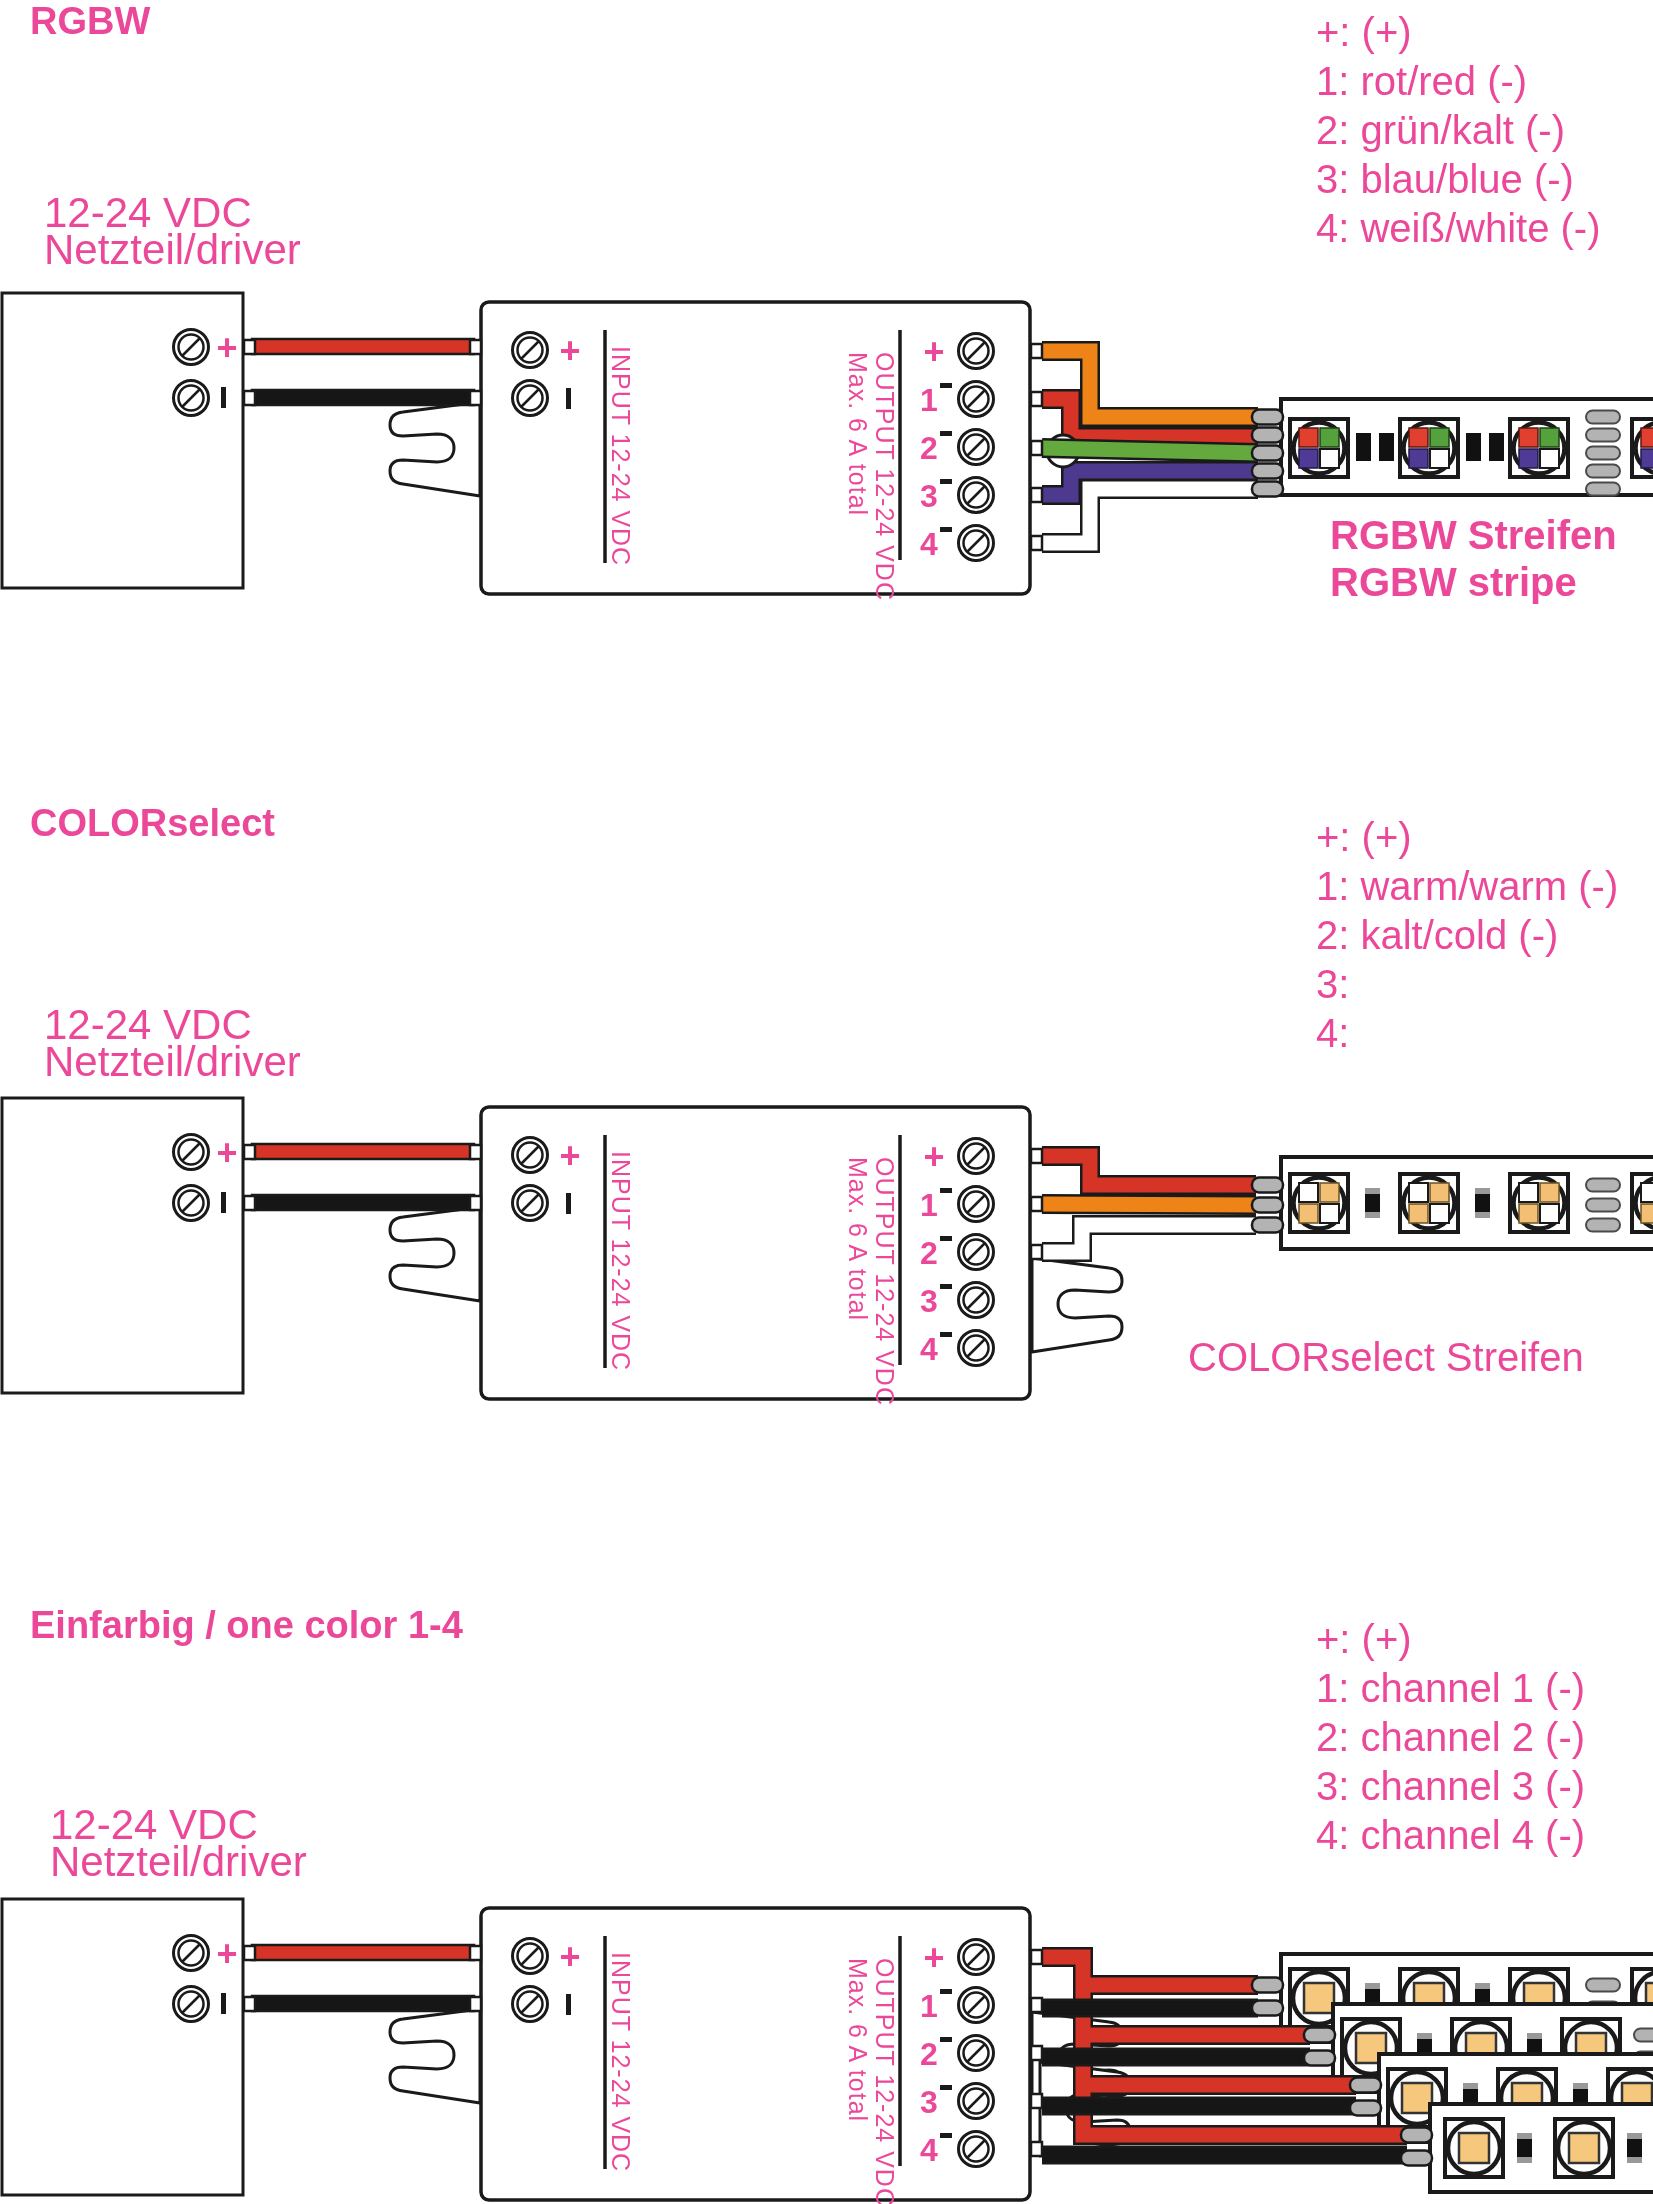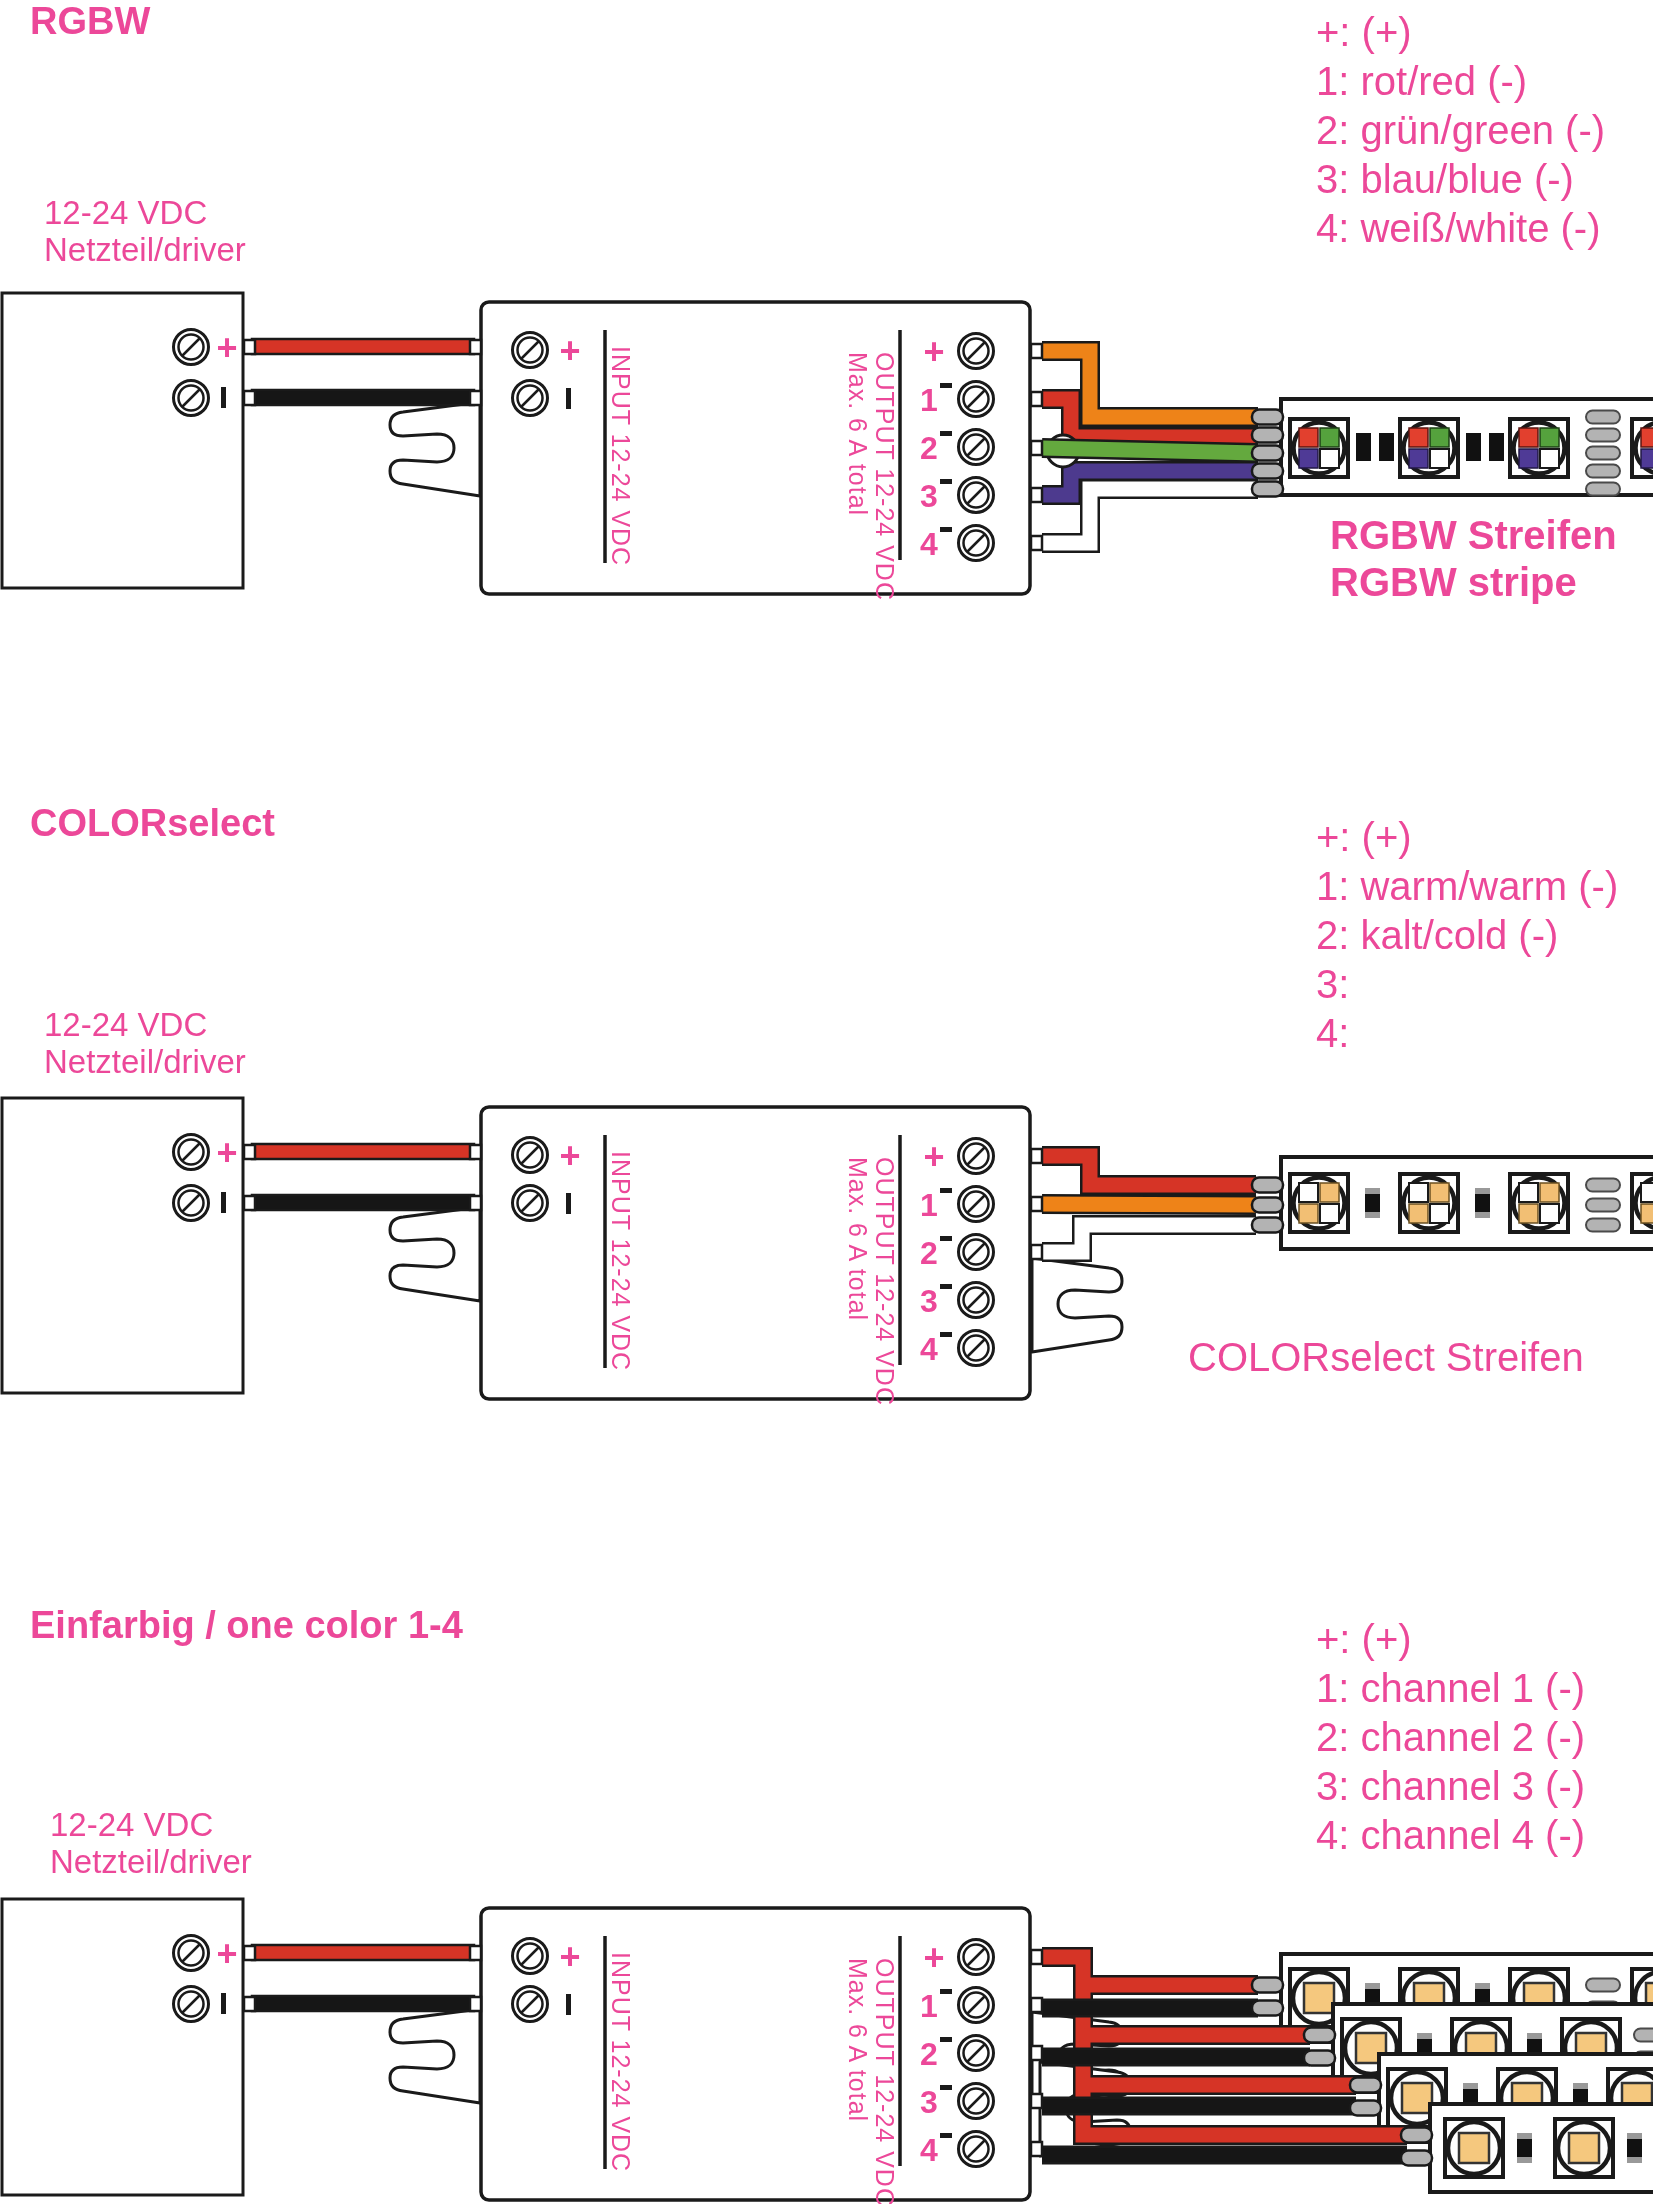--- a/index.html
+++ b/index.html
@@ -1,21 +1,21 @@
 <!DOCTYPE html>
 <html><head>
 <meta charset="utf-8">
 <style>
   html,body{margin:0;padding:0;background:#fff;}
   #stage{position:relative;width:1653px;height:2204px;background:#fff;overflow:hidden;
          font-family:"Liberation Sans",sans-serif;color:#ec4899;}
   .abs{position:absolute;}
   .heading{font-size:38px;font-weight:bold;line-height:42px;white-space:nowrap;}
   .legend{font-size:40px;line-height:49px;white-space:nowrap;}
-  .psu-label{font-size:33px;line-height:37px;white-space:nowrap;}
+  .psu-label{font-size:42px;line-height:37px;white-space:nowrap;}
   .strip-caption{font-size:40px;line-height:47px;white-space:nowrap;}
   .vtext{writing-mode:vertical-rl;font-size:25px;line-height:27px;letter-spacing:1px;white-space:nowrap;}
   .term-label{font-size:32px;font-weight:bold;line-height:34px;width:26px;text-align:center;}
   .term-plus{font-size:36px;font-weight:bold;line-height:36px;width:30px;text-align:center;}
   svg{position:absolute;left:0;top:0;}
 </style>
 </head>
 <body>
 
 <div id="stage">
@@ -308,21 +308,21 @@
     <use href="#pad" transform="translate(1350,2100.5)"></use>
     <use href="#pad" transform="translate(1401,2127.5)"></use>
     <use href="#pad" transform="translate(1401,2150.5)"></use>
   </g>
 </svg>
 
 <div class="abs heading" style="left:30px;top:0px;">RGBW</div>
 <div class="abs legend" style="left:1316px;top:8px;">
   <div>+: (+)</div>
   <div>1: rot/red (-)</div>
-  <div>2: grün/green (-)</div>
+  <div>2: grün/kalt (-)</div>
   <div>3: blau/blue (-)</div>
   <div>4: weiß/white (-)</div>
 </div>
 <div class="abs psu-label" style="left:44px;top:194px;">
   <div>12-24 VDC</div>
   <div>Netzteil/driver</div>
 </div>
 <div class="abs term-plus" style="left:212px;top:330px;">+</div>
 <div class="abs term-plus" style="left:555px;top:333px;">+</div>
 <div class="abs vtext" style="left:607px;top:346px;">INPUT 12-24 VDC</div>

